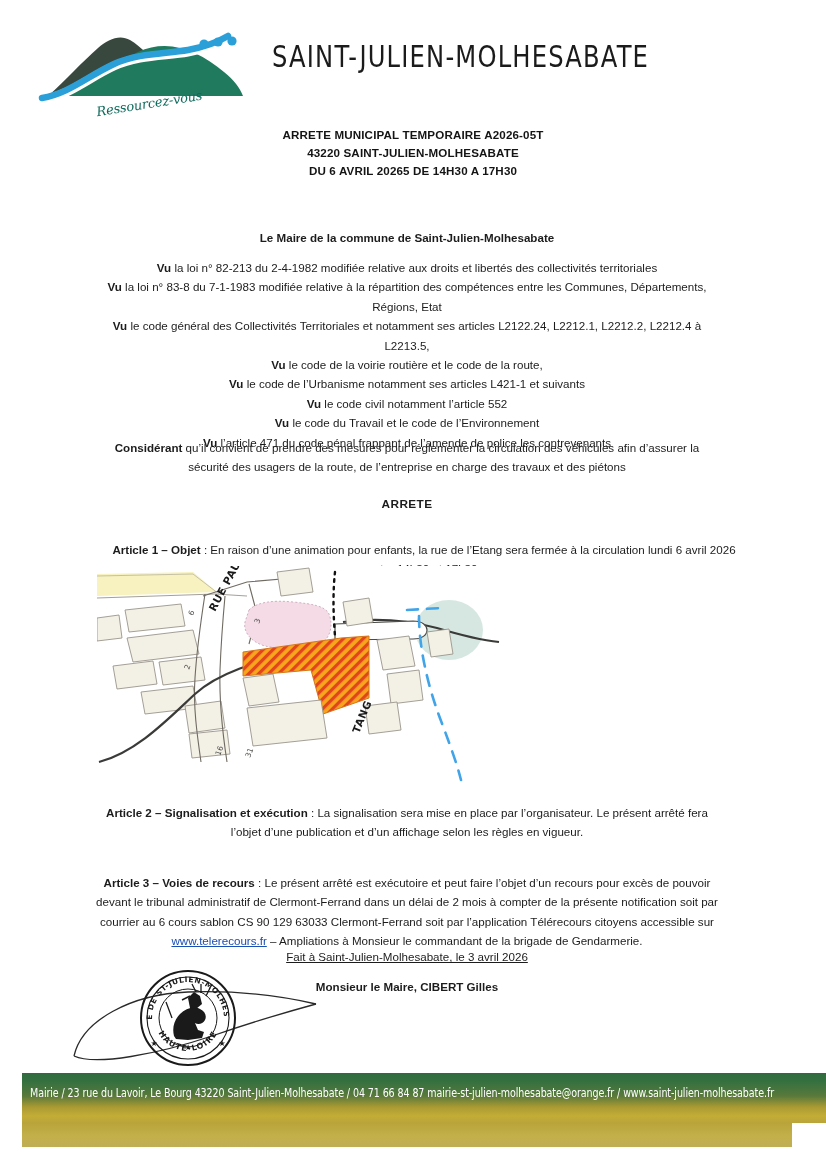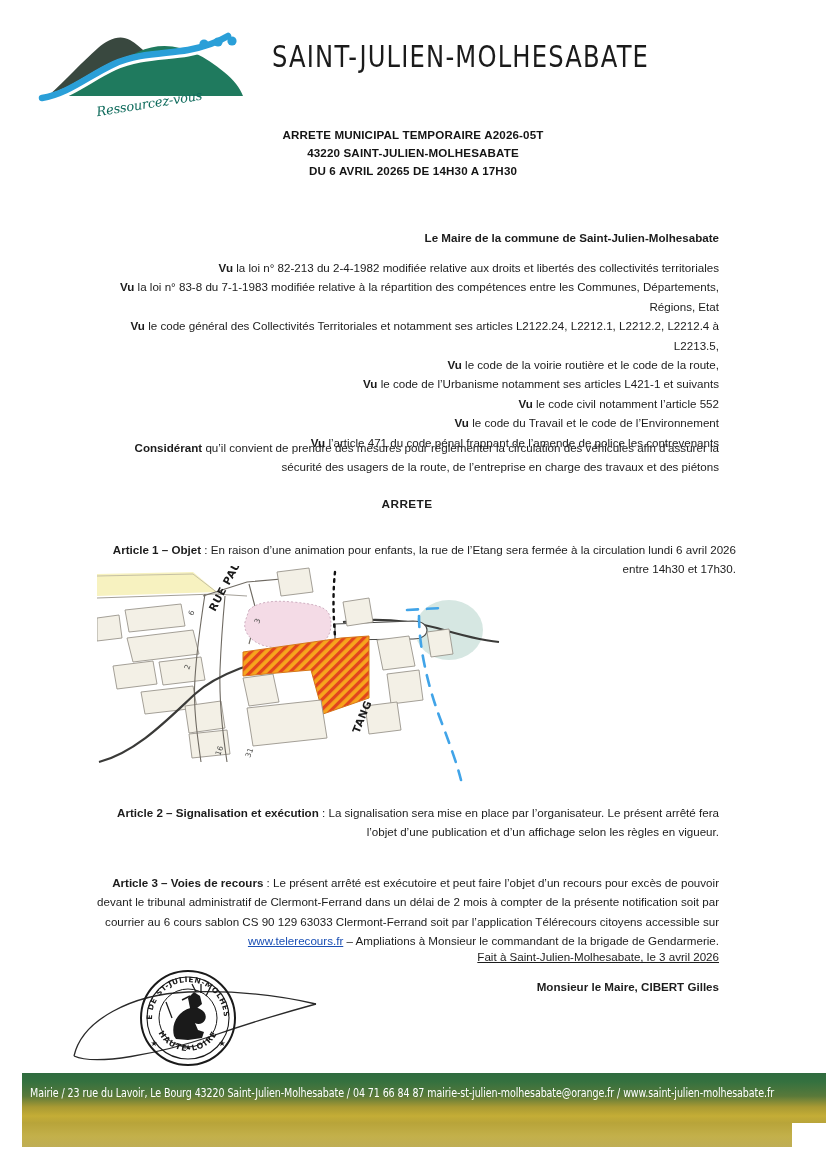--- a/index.html
+++ b/index.html
@@ -77,21 +77,21 @@
     position: absolute;
     left: 95px; top: 0;
     width: 624px;
   }
   .para {
     position: absolute;
     width: 624px;
     font-size: 11.6px;
     line-height: 19.4px;
     color: #1c1c1c;
-    text-align: right;
+    text-align: center;
   }
   .b { font-weight: bold; }
   .maire-line { top: 228px; font-weight: bold; }
   .vu-list { top: 258px; }
   .vu-list .vu-item { display: block; }
   .considerant { top: 438px; }
   .arrete-head {
     top: 495px;
     text-align: center;
     font-weight: bold;

